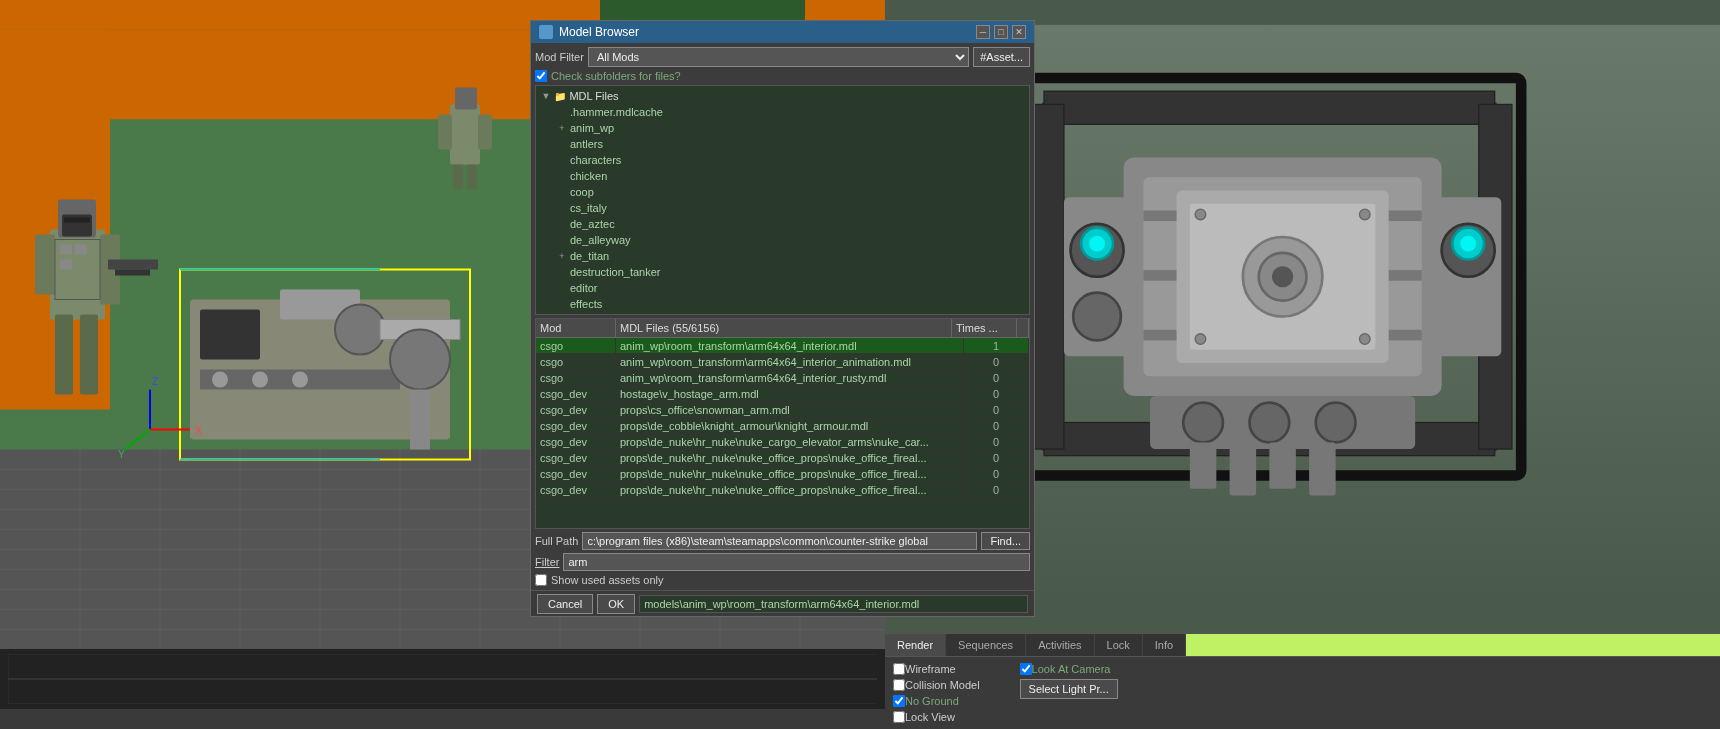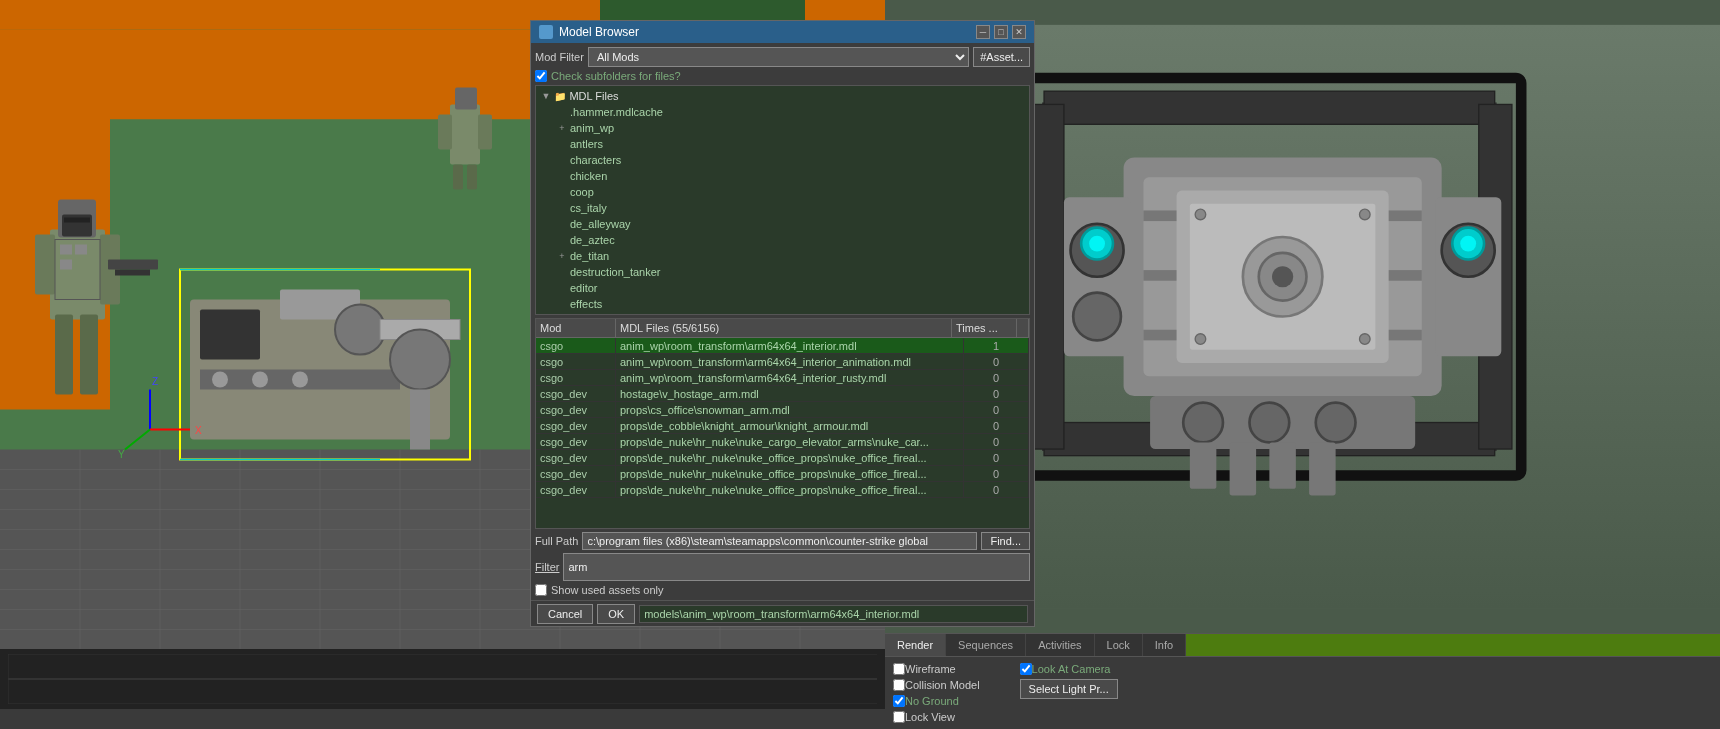--- a/index.html
+++ b/index.html
@@ -309,21 +309,21 @@
       gap: 4px;
     }
     .filter-label2 {
       color: #ccc;
       font-size: 11px;
       white-space: nowrap;
       text-decoration: underline;
     }
     .filter-input {
       flex: 1;
-      height: 28px;
+      height: 18px;
       background: #555;
       border: 1px solid #888;
       color: #eee;
       font-size: 11px;
       padding: 0 4px;
     }
 
     .show-used-row {
       display: flex;
       align-items: center;
@@ -383,21 +383,21 @@
     }
 
     
     .preview-tabs-area {
       background: #3a3a3a;
       border-top: 1px solid #555;
       padding: 0;
     }
     .preview-tabs {
       display: flex;
-      background: #4d7c0f;
+      background: #bef264;
       border-bottom: 1px solid #555;
     }
     .preview-tab {
       height: 22px;
       padding: 0 12px;
       display: flex;
       align-items: center;
       cursor: pointer;
       font-size: 11px;
       color: #aaa;
@@ -623,25 +623,25 @@
             <div class="tree-item tree-indent-1">
               <span style="width: 14px; display: inline-block;"></span>
               <span>coop</span>
             </div>
             <div class="tree-item tree-indent-1">
               <span style="width: 14px; display: inline-block;"></span>
               <span>cs_italy</span>
             </div>
             <div class="tree-item tree-indent-1">
               <span style="width: 14px; display: inline-block;"></span>
+              <span>de_aztec</span>
+            </div>
+            <div class="tree-item tree-indent-1">
+              <span style="width: 14px; display: inline-block;"></span>
               <span>de_alleyway</span>
-            </div>
-            <div class="tree-item tree-indent-1">
-              <span style="width: 14px; display: inline-block;"></span>
-              <span>de_aztec</span>
             </div>
             <div class="tree-item tree-indent-1">
               <span class="expand-btn">+</span>
               <span>de_titan</span>
             </div>
             <div class="tree-item tree-indent-1">
               <span style="width: 14px; display: inline-block;"></span>
               <span>destruction_tanker</span>
             </div>
             <div class="tree-item tree-indent-1">

